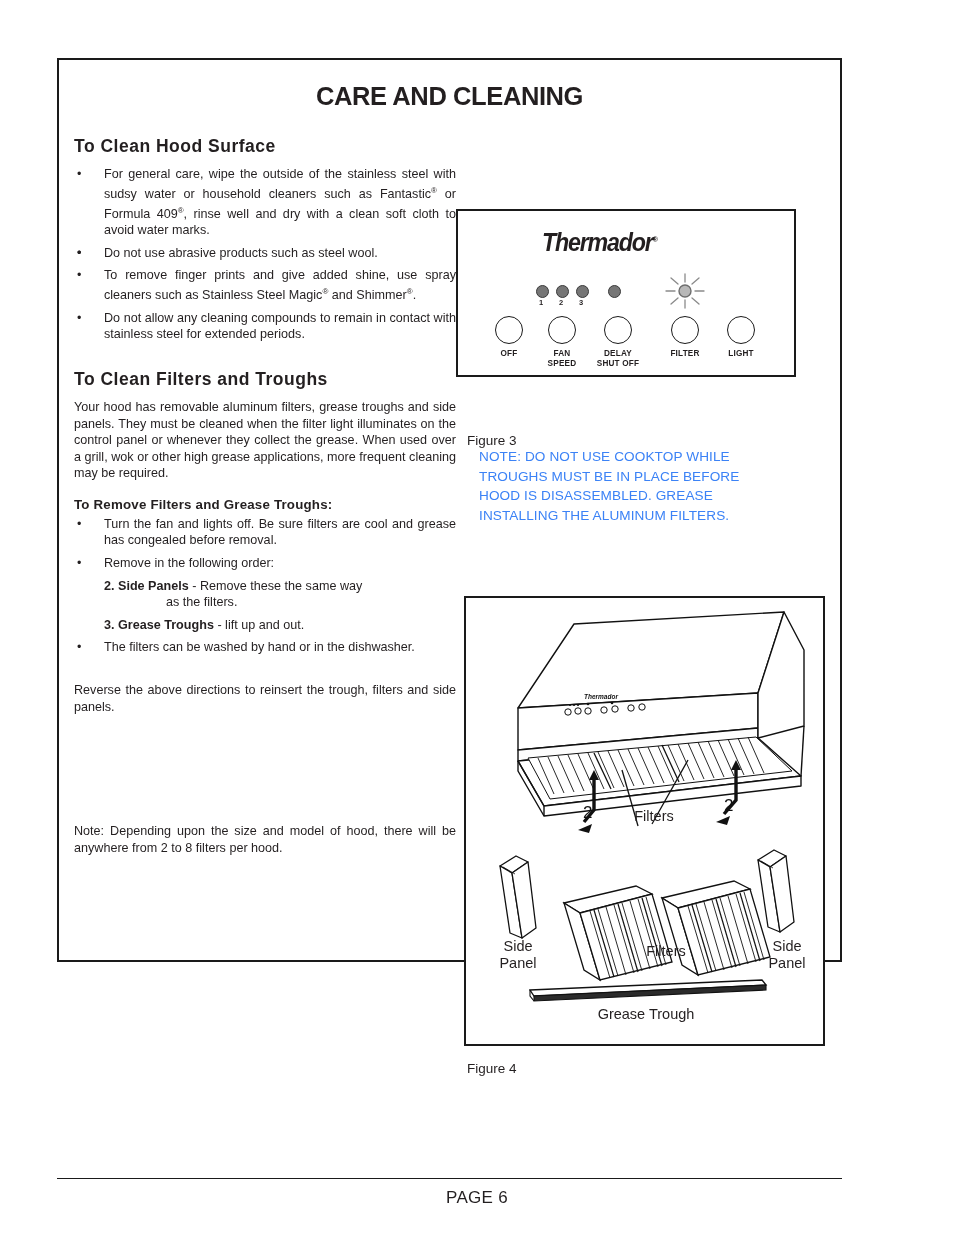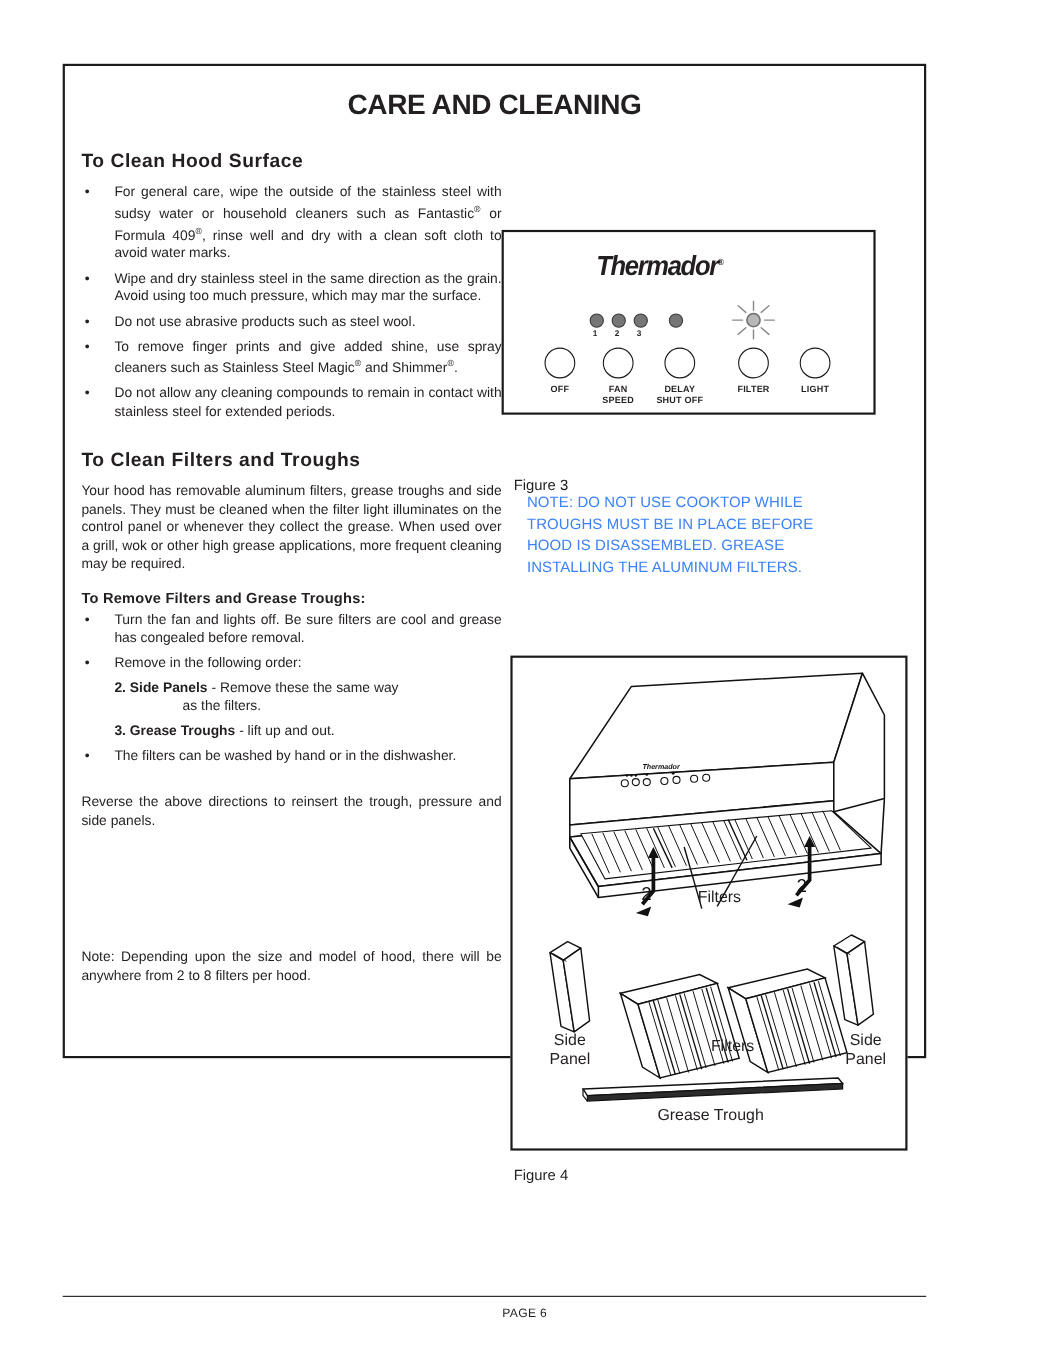--- a/index.html
+++ b/index.html
@@ -240,21 +240,21 @@
     top: 1178px;
     width: 785px;
     height: 0;
     border-top: 1.6px solid #1a1a1a;
   }
   #footer-text {
     position: absolute;
     left: 0; top: 1188px;
     width: 954px;
     text-align: center;
-    font-size: 11px;
+    font-size: 17px;
     letter-spacing: 0.3px;
     color: #231f20;
   }
 </style>
 </head>
 <body>
 
 <div id="page-frame">
 
   <div id="doc-title">CARE AND CLEANING</div>
@@ -265,21 +265,20 @@
 
     <ul class="bullets">
       <li>
         <span class="bullet-dot">•</span>
         <span>For general care, wipe the outside of the stainless
         steel with  sudsy water or household cleaners such as Fantastic<sup class="reg">®</sup> or Formula
         409<sup class="reg">®</sup>, rinse well and dry with a clean soft cloth to avoid water marks.</span>
       </li>
       <li>
         <span class="bullet-dot">•</span>
-        <span>Wipe and dry stainless steel in the same direction as the grain.  Avoid using too much pressure, which may mar the surface.</span>
       </li>
       <li>
         <span class="bullet-dot">•</span>
         <span>Do not use abrasive products such as steel wool.</span>
       </li>
       <li>
         <span class="bullet-dot">•</span>
         <span>To remove finger prints and give added shine,
         use spray cleaners such as Stainless Steel Magic<sup class="reg">®</sup> and Shimmer<sup class="reg">®</sup>.</span>
       </li>
@@ -320,21 +319,21 @@
       </li>
     </ol>
 
     <ul class="bullets">
       <li>
         <span class="bullet-dot">•</span>
         <span>The filters can be washed by hand or in the dishwasher.</span>
       </li>
     </ul>
 
-    <p class="body-text" style="margin-top:26px;">Reverse the above directions to reinsert the trough, pressure and side panels.</p>
+    <p class="body-text" style="margin-top:26px;">Reverse the above directions to reinsert the trough, filters and side panels.</p>
 
     <p class="body-text" style="margin-top:108px;">Note:  Depending upon the size and model of hood, there will be anywhere from 2 to 8 filters per hood.</p>
   </div>
 
   <div id="fig3-box" class="figbox">
 
     <div id="cp-logo"><span>Thermador</span><span class="rtm">®</span></div>
 
     <div class="led" style="left:78px; top:74px;"></div>
     <div class="led" style="left:98px; top:74px;"></div>

